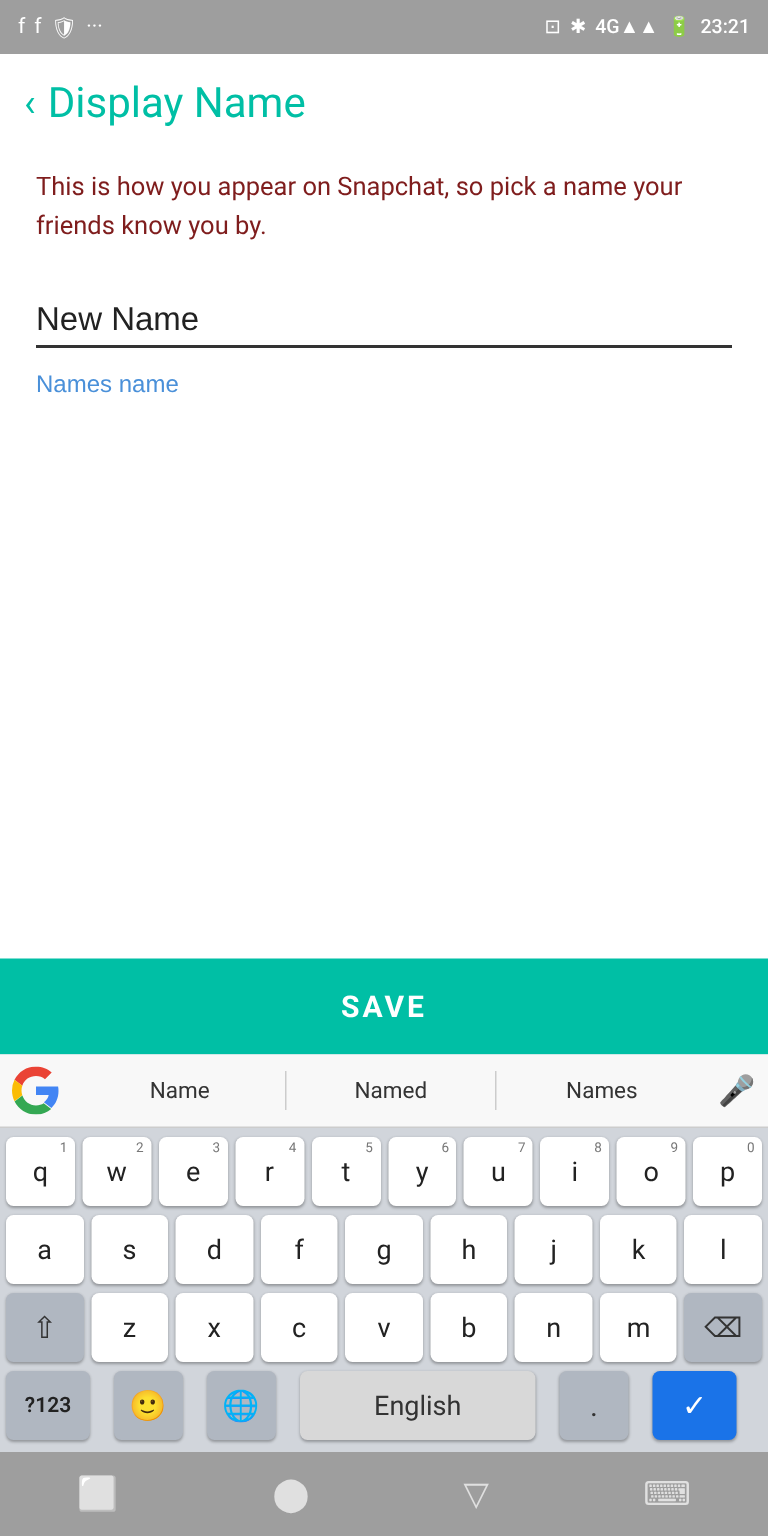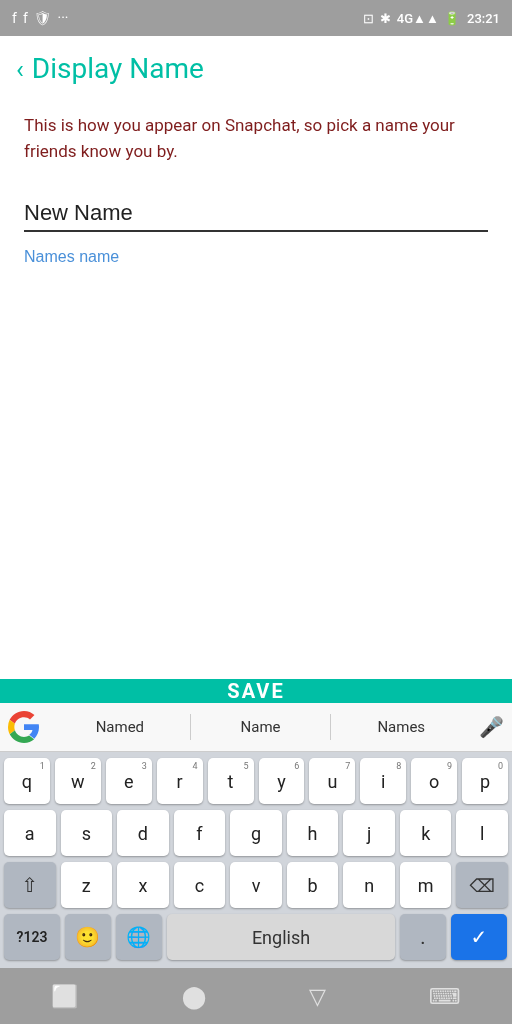--- a/index.html
+++ b/index.html
@@ -110,20 +110,21 @@
     
     .spacer {
       flex: 1;
     }
 
     
     .save-button {
       background: #00BFA5;
       color: #fff;
       text-align: center;
+      padding: 20px;
       font-size: 20px;
       font-weight: 700;
       letter-spacing: 2px;
       cursor: pointer;
       flex-shrink: 0;
     }
 
     
     .keyboard {
       background: #d1d5db;
@@ -217,22 +218,22 @@
     }
     .key-delete {
       background: #b0b7c1;
       font-size: 18px;
     }
 
     
     .key-bottom-row {
       display: flex;
       justify-content: center;
-      gap: 5px;
-      padding: 0 5px 8px 4px;
+      gap: 16px;
+      padding: 0 21px 8px 4px;
     }
     .key-123 {
       background: #b0b7c1;
       height: 46px;
       min-width: 56px;
       border-radius: 5px;
       display: flex;
       align-items: center;
       justify-content: center;
       font-size: 14px;
@@ -367,22 +368,22 @@
 
       <svg class="google-logo" viewBox="0 0 48 48">
         <path fill="#EA4335" d="M24 9.5c3.5 0 6.6 1.2 9 3.2l6.7-6.7C35.7 2.5 30.2 0 24 0 14.6 0 6.5 5.4 2.5 13.3l7.8 6C12.2 13.1 17.7 9.5 24 9.5z"></path>
         <path fill="#4285F4" d="M46.5 24.5c0-1.6-.1-3.1-.4-4.5H24v8.5h12.7c-.6 3-2.3 5.5-4.8 7.2l7.5 5.8c4.4-4.1 7.1-10.1 7.1-17z"></path>
         <path fill="#FBBC05" d="M10.3 28.7A14.5 14.5 0 0 1 9.5 24c0-1.6.3-3.2.8-4.7l-7.8-6A23.9 23.9 0 0 0 0 24c0 3.9.9 7.5 2.5 10.7l7.8-6z"></path>
         <path fill="#34A853" d="M24 48c6.2 0 11.4-2 15.2-5.5l-7.5-5.8c-2 1.4-4.7 2.2-7.7 2.2-6.3 0-11.7-4.2-13.6-10l-7.8 6C6.5 42.6 14.6 48 24 48z"></path>
         <path fill="none" d="M0 0h48v48H0z"></path>
       </svg>
 
       <div class="suggestion-items">
+        <div class="suggestion-item">Name</div>
         <div class="suggestion-item">Named</div>
-        <div class="suggestion-item">Name</div>
         <div class="suggestion-item">Names</div>
       </div>
       <span class="mic-icon">🎤</span>
     </div>
 
     <div class="key-rows">
 
       <div class="key-row">
         <div class="key">q<span class="key-superscript">1</span></div>
         <div class="key">w<span class="key-superscript">2</span></div>

